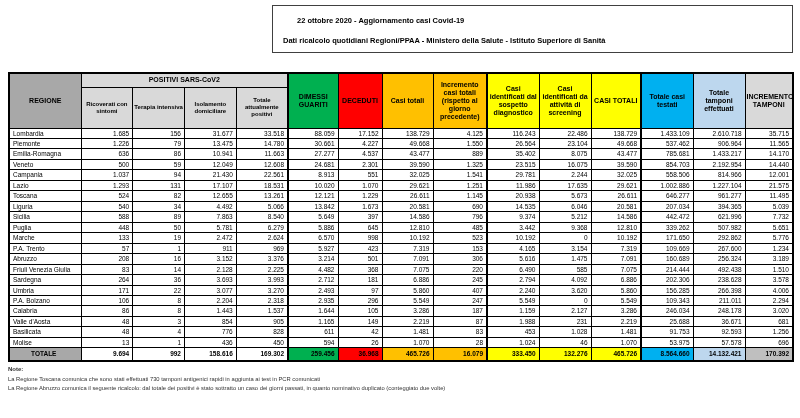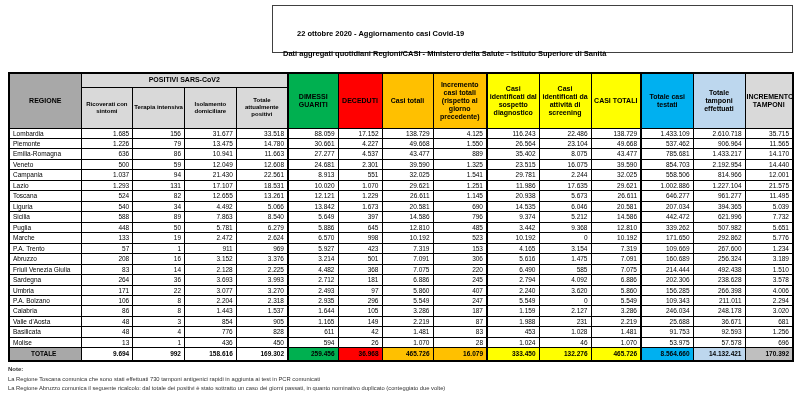--- a/index.html
+++ b/index.html
@@ -5,21 +5,21 @@
   * { margin:0; padding:0; box-sizing:border-box; }
   html,body { background:#fff; }
   body {
     width:800px; height:418px; position:relative;
     font-family:"Liberation Sans", sans-serif; color:#000;
   }
   .title-box {
     position:absolute; left:272px; top:5px; width:521px; height:48px;
     border:1px solid #404040; background:#fff; padding:6px 10px;
   }
-  .title-box .t1 { font-size:7.5px; font-weight:bold; margin-top:17px; margin-left:14px; }
+  .title-box .t1 { font-size:7.5px; font-weight:bold; margin-top:4px; margin-left:14px; }
   .title-box .t2 { font-size:7.5px; font-weight:bold; margin-top:11px; }
   .tbl-wrap { position:absolute; left:8px; top:72px; width:784px; }
   table { border-collapse:collapse; width:100%; table-layout:fixed; }
   th, td {
     border:1px solid #000; font-size:6.5px; line-height:1.15;
     overflow:hidden; white-space:nowrap;
   }
   th { white-space:normal; font-weight:bold; text-align:center; vertical-align:middle; padding:1px; }
   td { padding:1px 3px 1px 1px; text-align:right; height:10px; }
   td.region-cell { text-align:left; padding-left:3px; white-space:normal; }
@@ -49,21 +49,21 @@
   tr.totals td.tc-13 { background:#bfbfbf; }
   .notes { position:absolute; left:8px; top:366px; width:780px; color:#333; }
   .notes .nh { font-size:6px; font-weight:bold; margin-bottom:4px; }
   .notes .nl { font-size:5.8px; margin-bottom:3px; }
 </style>
 </head>
 <body>
 
 <div class="title-box">
   <div class="t1">22 ottobre 2020 - Aggiornamento casi Covid-19</div>
-  <div class="t2">Dati aggregati quotidiani Regioni/CASI - Ministero della Salute - Istituto Superiore di Sanità</div>
+  <div class="t2">Dati ricalcolo quotidiani Regioni/PPAA - Ministero della Salute - Istituto Superiore di Sanità</div>
 </div>
 
 <div class="tbl-wrap">
   <table>
     <thead>
       <tr class="group-row">
         <th rowspan="2" class="h-gray" style="width:72px">REGIONE</th>
         <th colspan="4" class="h-lgray" style="width:207px">POSITIVI SARS-CoV2</th>
         <th rowspan="2" class="h-green bl-thick" style="width:50px">DIMESSI GUARITI</th>
         <th rowspan="2" class="h-red" style="width:44px">DECEDUTI</th>

